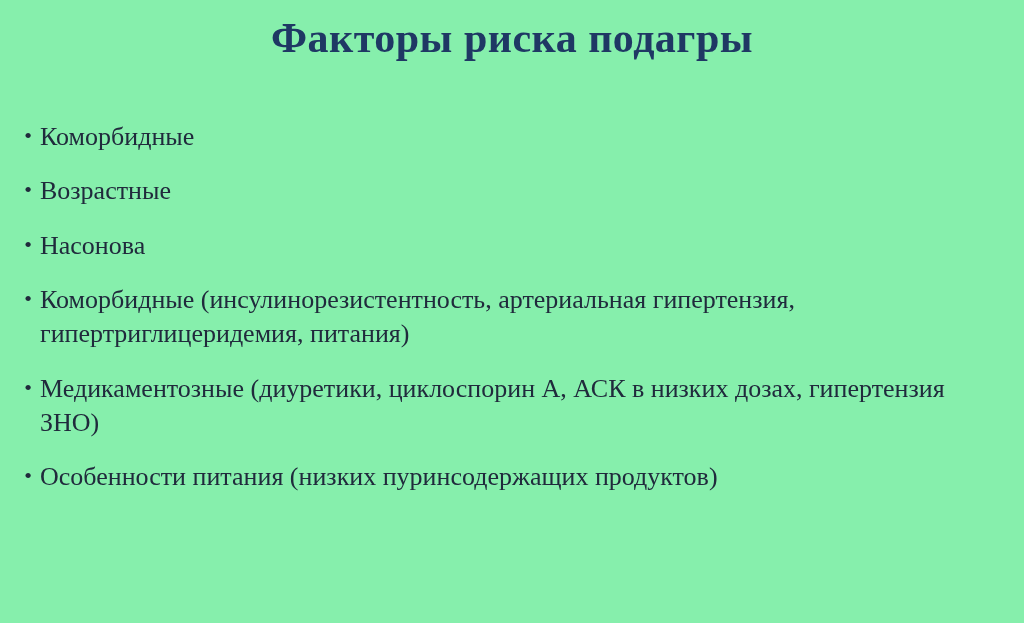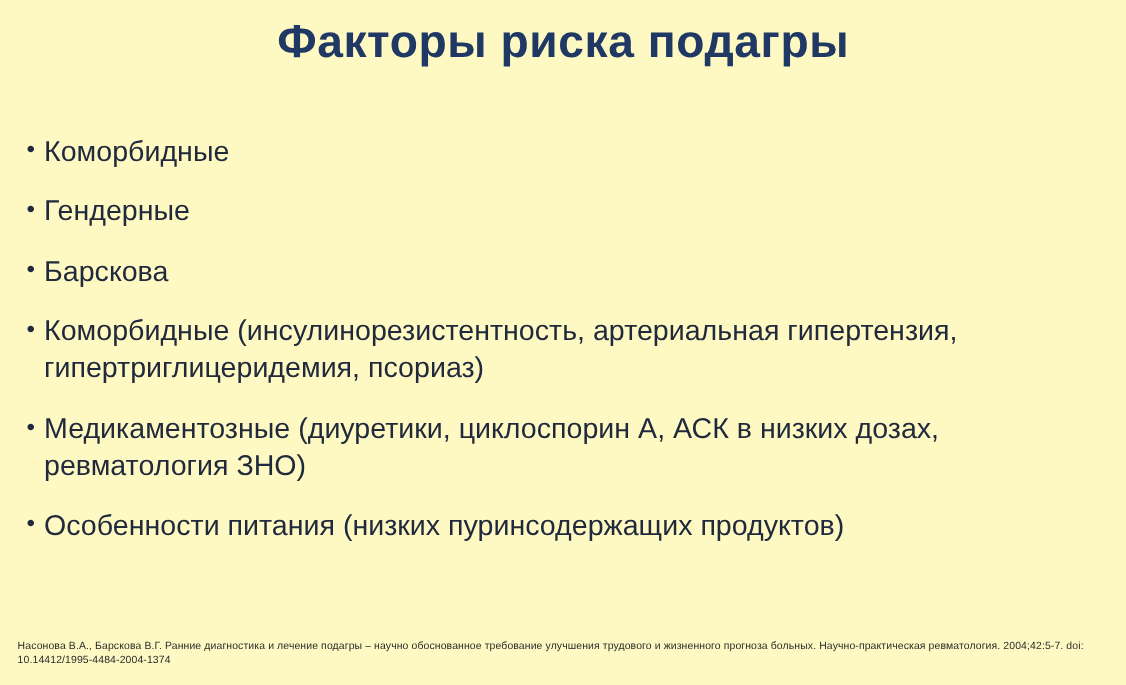--- a/index.html
+++ b/index.html
@@ -10,22 +10,23 @@
     width: 1024px;
     height: 623px;
     background: #f2f2f2;
     font-family: "Liberation Sans", sans-serif;
     overflow: hidden;
   }
   .slide {
     position: relative;
     width: 1024px;
     height: 623px;
-    background: #fef9c3;
+    background: #86efac;
     box-sizing: border-box;
+    font-family: Liberation Serif, serif;
   }
   .slide-title {
     text-align: center;
     color: #1f3864;
     font-size: 42px;
     font-weight: bold;
     letter-spacing: 0.5px;
     padding-top: 14px;
     line-height: 1.15;
   }
@@ -76,35 +77,34 @@
 
   <div class="slide-title">Факторы риска подагры</div>
 
   <ul class="bullet-list">
     <li class="bullet-item">
       <span class="bullet-dot">•</span>
       <span class="bullet-text">Коморбидные</span>
     </li>
     <li class="bullet-item">
       <span class="bullet-dot">•</span>
-      <span class="bullet-text">Гендерные</span>
+      <span class="bullet-text">Возрастные</span>
     </li>
     <li class="bullet-item">
       <span class="bullet-dot">•</span>
-      <span class="bullet-text">Барскова</span>
+      <span class="bullet-text">Насонова</span>
     </li>
     <li class="bullet-item">
       <span class="bullet-dot">•</span>
-      <span class="bullet-text">Коморбидные (инсулинорезистентность, артериальная гипертензия, гипертриглицеридемия, псориаз)</span>
+      <span class="bullet-text">Коморбидные (инсулинорезистентность, артериальная гипертензия, гипертриглицеридемия, питания)</span>
     </li>
     <li class="bullet-item">
       <span class="bullet-dot">•</span>
-      <span class="bullet-text">Медикаментозные (диуретики, циклоспорин А, АСК в низких дозах, ревматология ЗНО)</span>
+      <span class="bullet-text">Медикаментозные (диуретики, циклоспорин А, АСК в низких дозах, гипертензия ЗНО)</span>
     </li>
     <li class="bullet-item">
       <span class="bullet-dot">•</span>
       <span class="bullet-text">Особенности питания (низких пуринсодержащих продуктов)</span>
     </li>
   </ul>
 
-  <div class="footnote">Насонова В.А., Барскова В.Г. Ранние диагностика и лечение подагры – научно обоснованное требование улучшения трудового и жизненного прогноза больных. Научно-практическая ревматология. 2004;42:5-7. doi: 10.14412/1995-4484-2004-1374</div>
 
 </div>
 
 </body></html>

